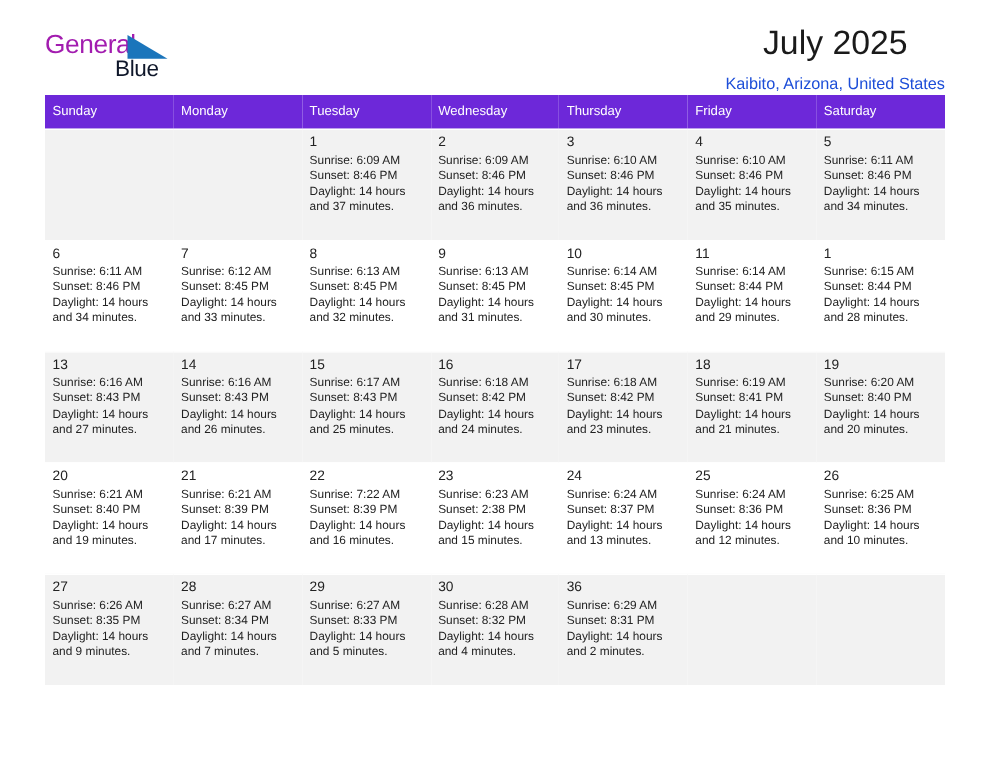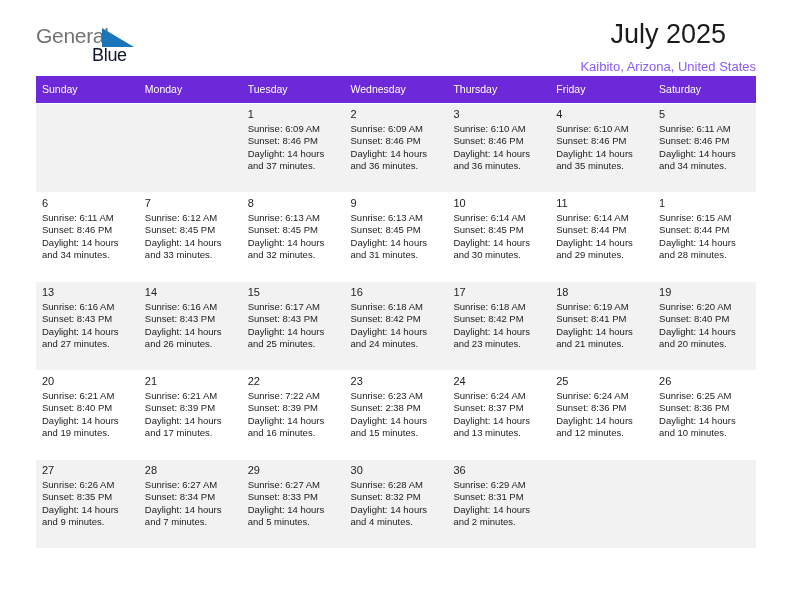--- a/index.html
+++ b/index.html
@@ -33,21 +33,21 @@
     top: 24px;
     width: 110px;
     height: 46px;
   }
   .logo-general {
     position: absolute;
     left: 0;
     top: 0;
     font-size: 21px;
     letter-spacing: -0.3px;
-    color: #737373;
+    color: #a21caf;
     font-family: "Liberation Sans", sans-serif;
   }
   .logo-triangle {
     position: absolute;
     left: 66px;
     top: 4px;
     width: 0;
     height: 0;
     border-left: 32px solid #1b75bb;
     border-top: 19px solid transparent;
@@ -68,21 +68,21 @@
     text-align: center;
   }
   .cal-title {
     font-size: 27px;
     color: #1a1a1a;
     line-height: 32px;
     font-weight: normal;
   }
   .cal-subtitle {
     font-size: 13px;
-    color: #8b5cf6;
+    color: #1d4ed8;
     line-height: 18px;
     margin-top: 8px;
   }
 
   
   table.calendar {
     width: 720px;
     border-collapse: collapse;
     table-layout: fixed;
   }

